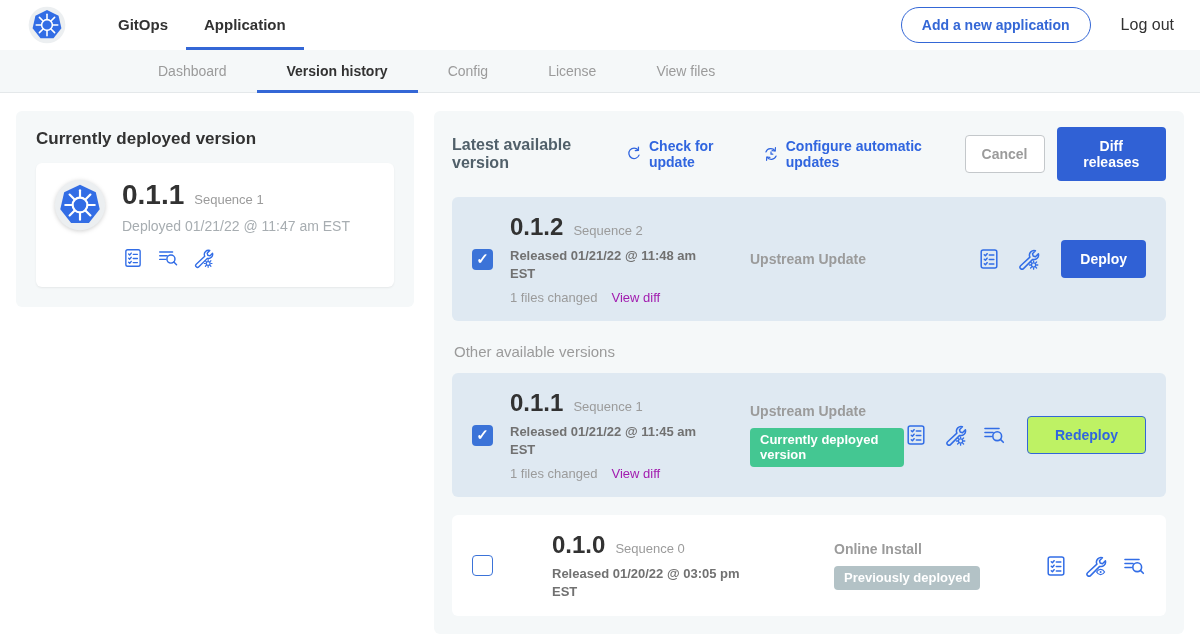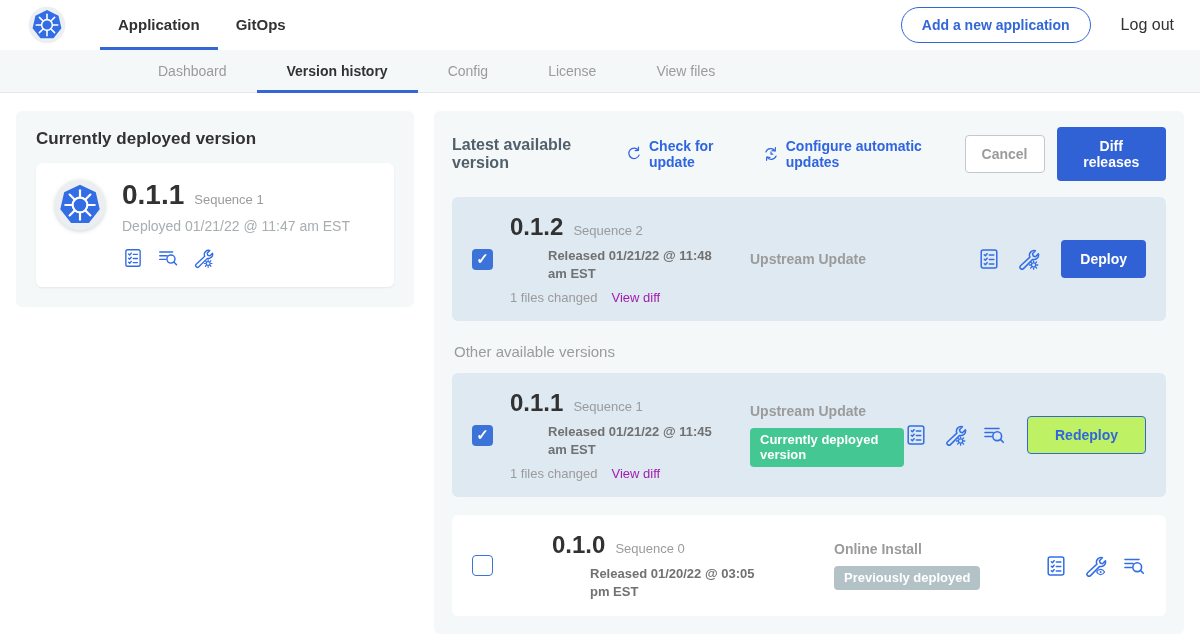--- a/index.html
+++ b/index.html
@@ -58,21 +58,21 @@
 
   .version-card { border-radius:6px; padding:16px 20px; display:flex; align-items:center; }
   .version-card.selected { background:#dfe9f2; }
   .version-card.plain { background:#fff;gap:42px; }
   .checkbox { width:21px; height:21px; border-radius:4px; flex:0 0 auto; cursor:pointer;
     display:flex; align-items:center; justify-content:center; }
   .checkbox.checked { background:#3b73d8; color:#fff; font-size:15px; font-weight:bold; }
   .checkbox.unchecked { background:#fff; border:1px solid #3b73d8; color:transparent; }
   .vc-info { margin-left:17px; width:208px; flex:0 0 auto; }
   .vc-ver { font-size:24px; font-weight:bold; color:#323232; }
-  .vc-released { margin-top:6px; font-size:13px; font-weight:bold; color:#717171; line-height:1.35;margin-left:38px; }
+  .vc-released { margin-top:6px; font-size:13px; font-weight:bold; color:#717171; line-height:1.35; }
   .vc-changes { margin-top:8px; font-size:13px; color:#9b9b9b; display:flex; gap:14px; align-items:center; }
   .view-diff { color:#a21caf; font-weight:normal; cursor:pointer; }
   .vc-source { flex:1; padding-left:32px; }
   .vc-source-label { font-size:14px; font-weight:bold; color:#9b9b9b; }
   .badge { display:inline-block; margin-top:9px; padding:4px 10px 5px; border-radius:4px;
     color:#fff; font-size:13px; font-weight:bold; }
   .badge-green { background:#44c792; }
   .badge-gray { background:#b3c2c6; }
   .vc-actions { display:flex; align-items:center; gap:15px; }
   .vc-actions .ico { width:24px; height:24px; }
@@ -138,22 +138,22 @@
       <polyline points="6.1,20.4 6.4,16 10.6,16.4"></polyline>
       <path d="M12 9.2v3h2.4"></path>
     </g>
   </defs>
 </svg>
 
 <header class="topnav">
   <svg class="brand" viewBox="0 0 24 24">
       <use href="#i-k8s"></use>
     </svg>
+  <div class="topnav-tab">GitOps</div>
   <div class="topnav-tab active">Application</div>
-  <div class="topnav-tab">GitOps</div>
   <div class="spacer"></div>
   <button class="pill-btn">Add a new application</button>
   <div class="logout">Log out</div>
 </header>
 
 <nav class="subnav">
   <div class="subnav-tab">Dashboard</div>
   <div class="subnav-tab active">Version history</div>
   <div class="subnav-tab">Config</div>
   <div class="subnav-tab">License</div>

